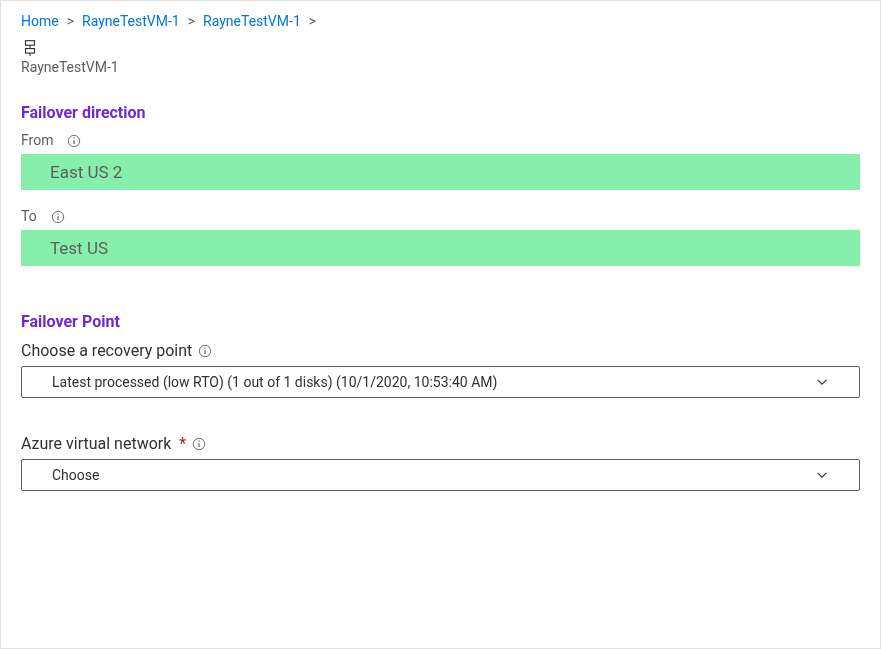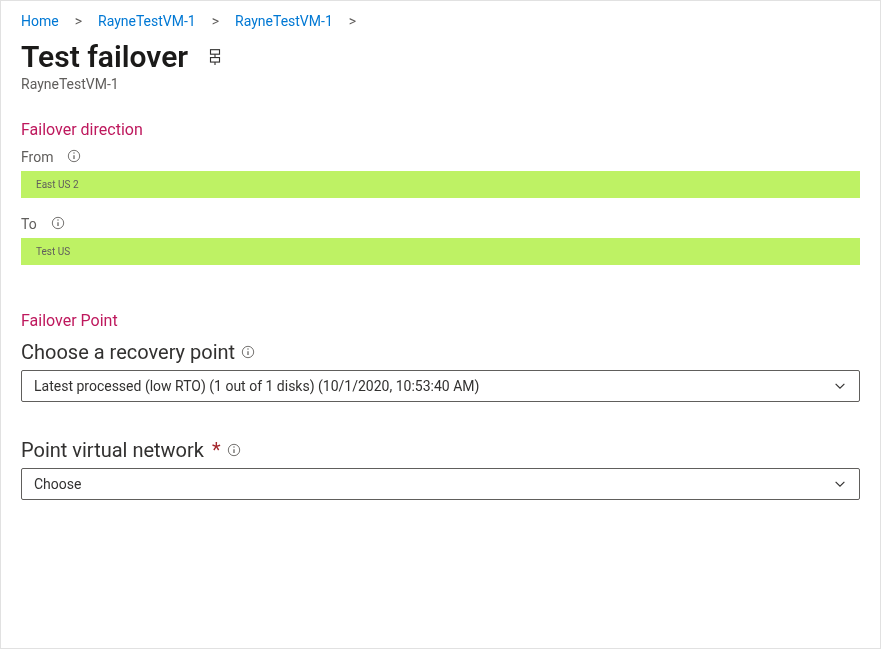--- a/index.html
+++ b/index.html
@@ -9,21 +9,21 @@
       color: #323130;
       background: #ffffff;
       width: 881px;
       height: 649px;
       padding: 12px 20px;
       border: 1px solid #e1e1e1;
     }
     .breadcrumb {
       display: flex;
       align-items: center;
-      gap: 16px;
+      gap: 8px;
       font-size: 14px;
       margin-bottom: 8px;
     }
     .breadcrumb a {
       color: #0078d4;
       text-decoration: none;
       cursor: pointer;
     }
     .breadcrumb .sep {
       color: #605e5c;
@@ -41,61 +41,61 @@
       color: #1b1a19;
     }
     .subtitle {
       font-size: 14px;
       color: #605e5c;
       margin-top: 2px;
       margin-bottom: 28px;
     }
     .section-heading {
       font-size: 16px;
-      font-weight: 400;
-      color: #be185d;
+      font-weight: 700;
+      color: #6d28d9;
       margin-bottom: 10px;
     }
     .field-label {
       font-size: 14px;
       color: #605e5c;
       display: flex;
-      align-items: flex-start;
+      align-items: flex-end;
       gap: 14px;
       margin-bottom: 6px;
     }
     .field-label-dark {
-      font-size: 20px;
+      font-size: 16px;
       color: #323130;
       display: flex;
       align-items: center;
       gap: 6px;
       margin-bottom: 6px;
     }
     .info-icon {
       display: inline-flex;
       width: 14px;
       height: 14px;
       color: #605e5c;
       cursor: pointer;
     }
     .readonly-box {
-      background: #bef264;
-      color: #605e5c;
-      font-size: 10px;
-      padding: 8px 15px;
+      background: #86efac;
+      color: #605e5c;
+      font-size: 17px;
+      padding: 8px 29px;
       border: none;
       width: 100%;
       margin-bottom: 18px;
     }
     .select-box {
       width: 100%;
       border: 1px solid #605e5c;
       background: #fff;
-      padding: 7px 12px;
+      padding: 7px 30px;
       font-size: 14px;
       color: #323130;
       display: flex;
       align-items: center;
       justify-content: space-between;
       cursor: pointer;
       border-radius: 2px;
     }
     .select-box .chev {
       color: #323130;
@@ -116,21 +116,20 @@
 <nav class="breadcrumb">
   <a>Home</a>
   <span class="sep">&gt;</span>
   <a>RayneTestVM-1</a>
   <span class="sep">&gt;</span>
   <a>RayneTestVM-1</a>
   <span class="sep">&gt;</span>
 </nav>
 
 <div class="title-row">
-  <h1 class="page-title">Test failover</h1>
   <span class="pin-icon">
     <svg width="18" height="18" viewBox="0 0 16 16" fill="none" stroke="currentColor" stroke-width="1">
       <rect x="4" y="1.5" width="8" height="4"></rect>
       <rect x="4" y="8.5" width="8" height="4"></rect>
       <line x1="8" y1="5.5" x2="8" y2="8.5"></line>
       <line x1="8" y1="12.5" x2="8" y2="15"></line>
     </svg>
   </span>
 </div>
 <div class="subtitle">RayneTestVM-1</div>
@@ -180,21 +179,21 @@
   <span class="chev">
     <svg width="14" height="14" viewBox="0 0 16 16" fill="none" stroke="currentColor" stroke-width="1.3">
       <polyline points="3,5.5 8,10.5 13,5.5"></polyline>
     </svg>
   </span>
 </div>
 
 <div class="spacer-lg"></div>
 
 <div class="field-label-dark">
-  <span>Point virtual network</span>
+  <span>Azure virtual network</span>
   <span class="req-star">*</span>
   <span class="info-icon">
     <svg width="14" height="14" viewBox="0 0 16 16" fill="none" stroke="currentColor" stroke-width="1">
       <circle cx="8" cy="8" r="6.5"></circle>
       <line x1="8" y1="7" x2="8" y2="11.5" stroke-width="1.4"></line>
       <circle cx="8" cy="4.6" r="0.8" fill="currentColor" stroke="none"></circle>
     </svg>
   </span>
 </div>
 <div class="select-box">

